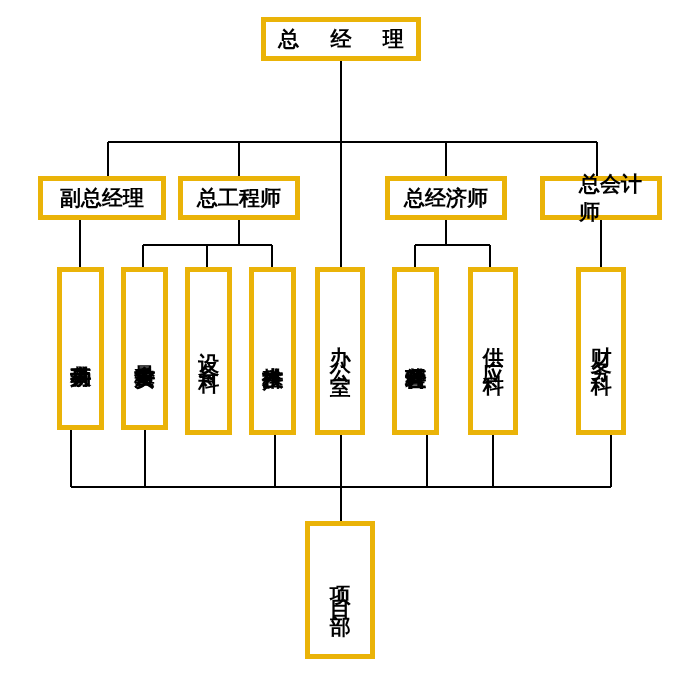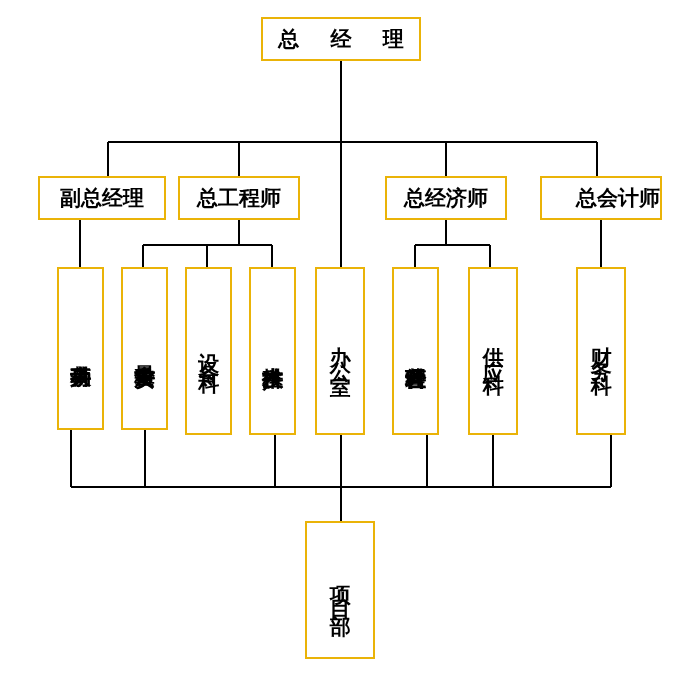--- a/index.html
+++ b/index.html
@@ -22,21 +22,21 @@
     position: absolute;
     left: 0;
     top: 0;
     width: 698px;
     height: 676px;
     pointer-events: none;
   }
   .node {
     position: absolute;
     box-sizing: border-box;
-    border: 2px solid #eab308;
+    border: 5px solid #eab308;
     background: #ffffff;
     display: flex;
     align-items: center;
     justify-content: center;
     color: #000000;
     font-weight: 700;
   }
   .node-h {
     font-size: 21px;
   }

